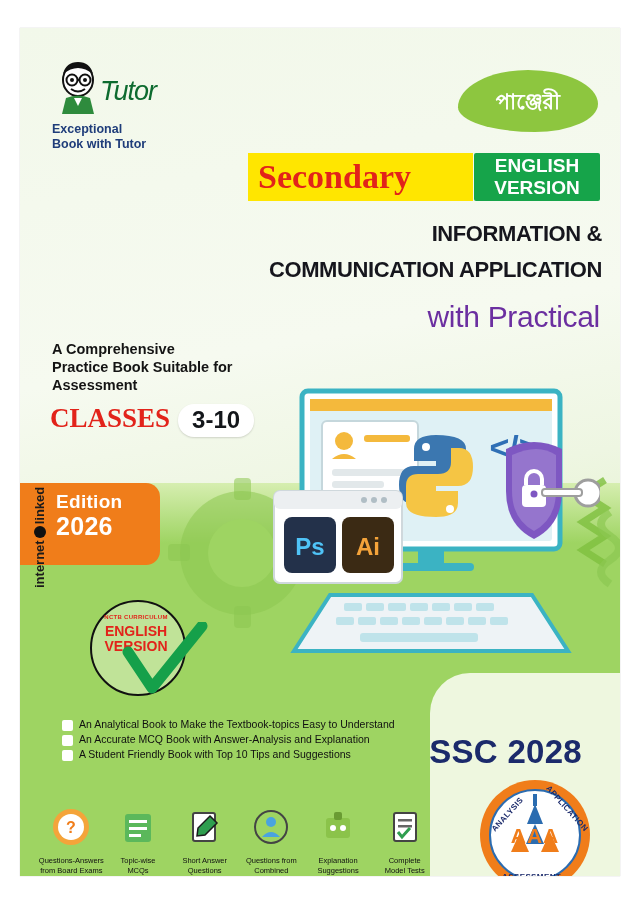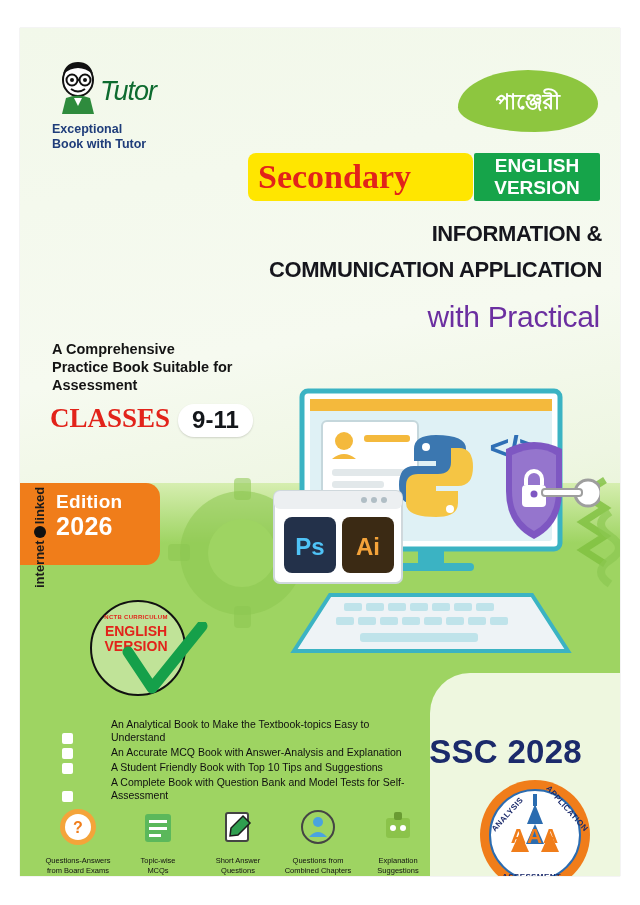--- a/index.html
+++ b/index.html
@@ -127,21 +127,21 @@
     width: 352px;
     height: 48px;
   }
   .secondary-yellow {
     position: absolute;
     left: 0;
     top: 0;
     width: 225px;
     height: 48px;
     background: #ffe600;
-    border-radius: 8px;
+    border-radius: 0;
   }
   .secondary-yellow span {
     display: block;
     padding: 5px 0 0 10px;
     font-size: 34px;
     font-weight: bold;
     color: #e2231a;
     font-family: "Liberation Serif", serif;
     letter-spacing: 0px;
   }
@@ -301,23 +301,22 @@
   }
   
   .bullets {
     position: absolute;
     left: 42px;
     top: 690px;
     width: 360px;
   }
   .bullet {
     display: flex;
-    align-items: flex-end;
+    align-items: center;
     margin-bottom: 2px;
-    gap: 32px;
   }
   .bullet .bx {
     width: 11px;
     height: 11px;
     background: #ffffff;
     border-radius: 2px;
     margin-right: 6px;
     margin-top: 2px;
     flex: 0 0 auto;
   }
@@ -474,21 +473,21 @@
     <div>COMMUNICATION APPLICATION</div>
   </div>
   <div class="title-sub">with Practical</div>
 
   <div class="comprehensive" style="white-space:pre-line">A Comprehensive
 Practice Book Suitable for
 Assessment</div>
 
   <div class="classes-row">
     <div class="classes-label">CLASSES</div>
-    <div class="classes-pill">9-11</div>
+    <div class="classes-pill">3-10</div>
   </div>
 
   <div class="edition">
     <div>Edition</div>
     <div class="yr">2026</div>
   </div>
 
   <div class="internet-linked">
     <span>internet</span><span class="dot"></span><span>linked</span>
   </div>
@@ -510,24 +509,20 @@
       <div class="bx"></div>
       <div class="btxt">An Analytical Book to Make the Textbook-topics Easy to Understand</div>
     </div>
     <div class="bullet">
       <div class="bx"></div>
       <div class="btxt">An Accurate MCQ Book with Answer-Analysis and Explanation</div>
     </div>
     <div class="bullet">
       <div class="bx"></div>
       <div class="btxt">A Student Friendly Book with Top 10 Tips and Suggestions</div>
-    </div>
-    <div class="bullet">
-      <div class="bx"></div>
-      <div class="btxt">A Complete Book with Question Bank and Model Tests for Self-Assessment</div>
     </div>
   </div>
 
   <div class="ssc">SSC 2028</div>
 
   <div class="aaa">
     <div class="aaa-ring"></div>
     <div class="aaa-inner"></div>
     <svg width="110" height="110" viewBox="0 0 110 110" style="position:absolute;left:0;top:0">
       <path d="M55 24 L63 44 L47 44 Z" fill="#2b6cb0"></path>
@@ -582,20 +577,30 @@
     </div>
     <div class="feature">
       <svg class="fi" viewBox="0 0 42 42">
         <rect x="9" y="12" width="24" height="20" rx="3" fill="#8bc34a"></rect>
         <rect x="17" y="6" width="8" height="8" rx="2" fill="#6a9b33"></rect>
         <circle cx="16" cy="22" r="3" fill="#fff"></circle>
         <circle cx="26" cy="22" r="3" fill="#fff"></circle>
       </svg>
       <div class="fl" style="white-space:pre-line">Explanation
 Suggestions</div>
+    </div>
+    <div class="feature">
+      <svg class="fi" viewBox="0 0 42 42">
+        <rect x="10" y="7" width="22" height="28" rx="2" fill="#fff" stroke="#444" stroke-width="2"></rect>
+        <rect x="14" y="13" width="14" height="2.5" fill="#666"></rect>
+        <rect x="14" y="19" width="14" height="2.5" fill="#666"></rect>
+        <path d="M14 26 l4 5 l8 -9" stroke="#2f9e4f" stroke-width="3" fill="none"></path>
+      </svg>
+      <div class="fl" style="white-space:pre-line">Complete
+Model Tests</div>
     </div>
   </div>
 
   <svg class="illus" viewBox="0 0 330 320">
 
     <rect x="32" y="18" width="258" height="158" rx="6" fill="#ffffff" stroke="#3bb3c3" stroke-width="5"></rect>
     <rect x="40" y="26" width="242" height="142" rx="3" fill="#dff1f5"></rect>
     <rect x="40" y="26" width="242" height="12" fill="#f4b93c"></rect>
 
     <rect x="148" y="176" width="26" height="16" fill="#3bb3c3"></rect>

